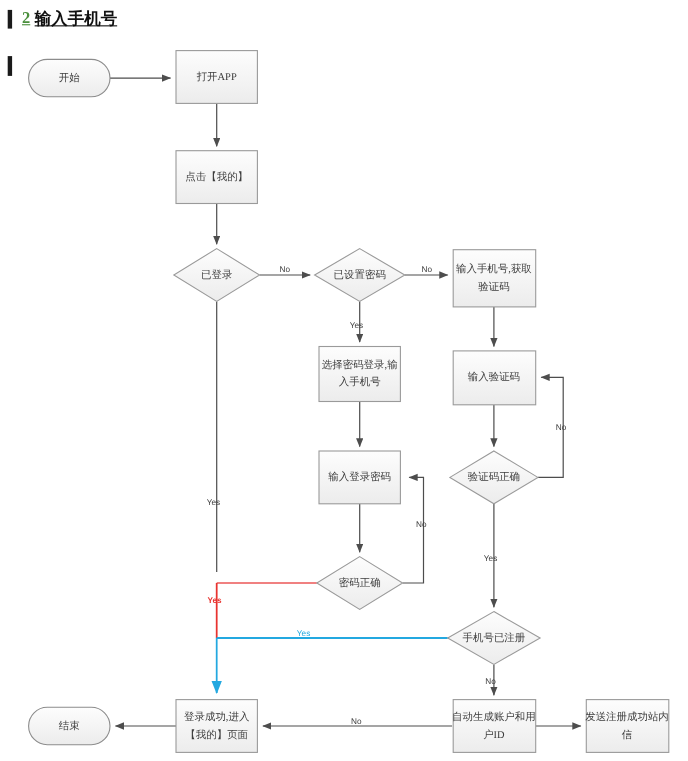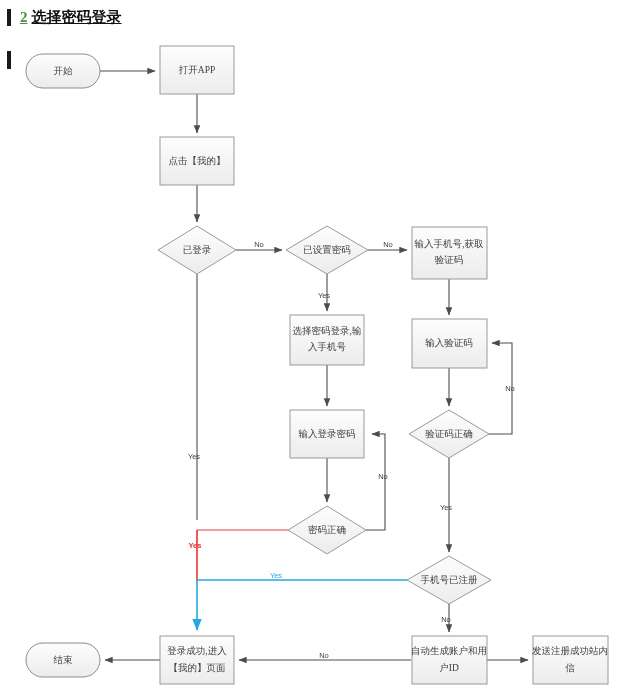--- a/index.html
+++ b/index.html
@@ -124,21 +124,21 @@
     text-anchor: middle;
     dominant-baseline: middle;
   }
 </style>
 </head>
 <body>
 
 <div id="heading-row">
   <div class="bar-marker"></div>
   <span id="heading-num">2</span>
-  <span id="heading-text">选择密码登录</span>
+  <span id="heading-text">输入手机号</span>
 </div>
 
 <div id="bar-marker-2"></div>
 
 <svg id="chart-svg" viewBox="0 0 625 692">
   <defs>
     <linearGradient id="boxgrad" x1="0" y1="0" x2="0" y2="1">
       <stop offset="0%" stop-color="#fdfdfd"></stop>
       <stop offset="100%" stop-color="#ececec"></stop>
     </linearGradient>

